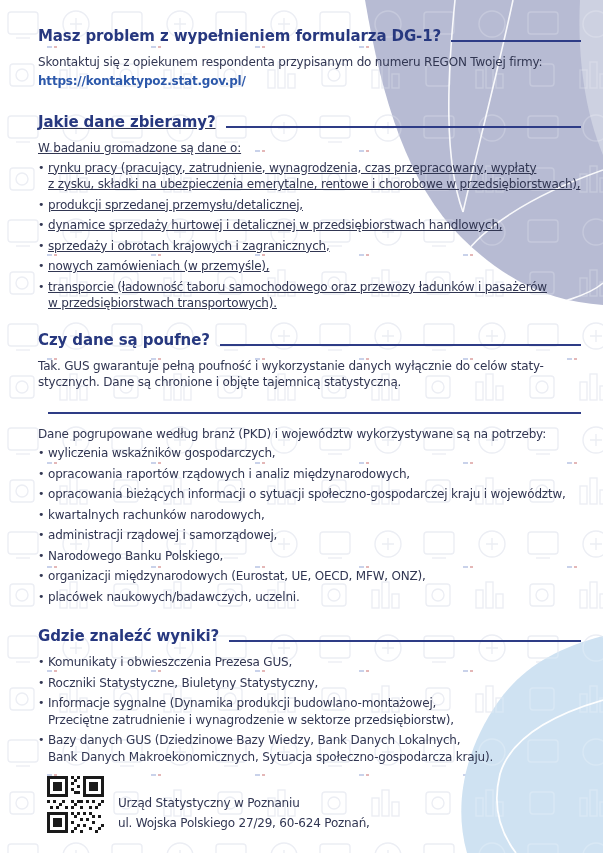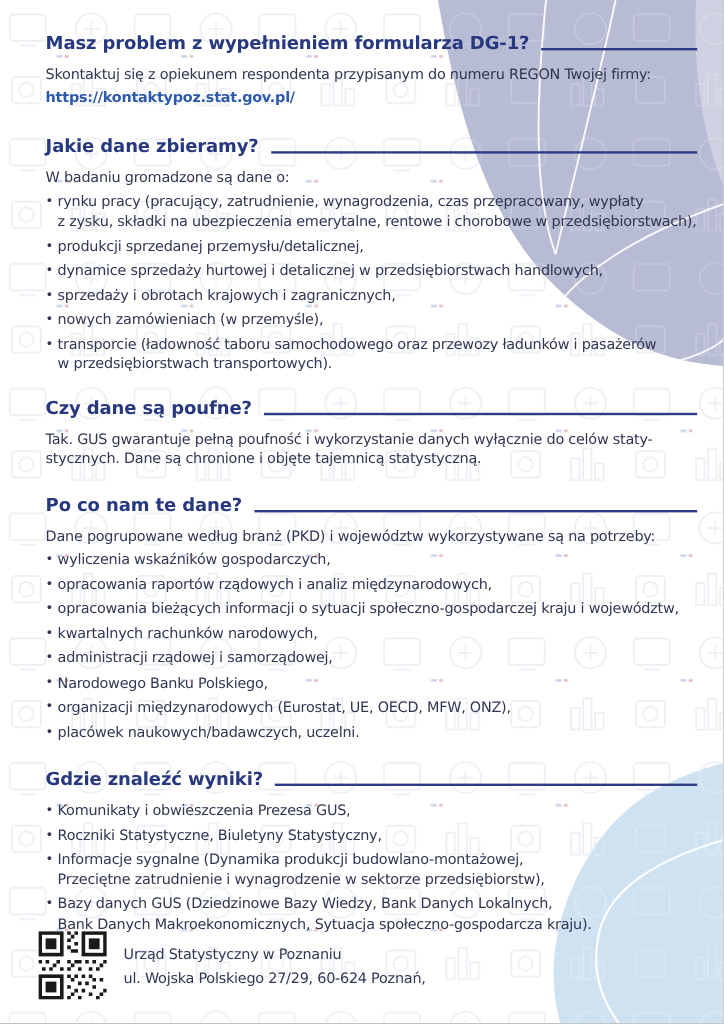--- a/index.html
+++ b/index.html
@@ -30,27 +30,27 @@
   .intro{margin:0 0 3px 0;}
   ul.blist{list-style:none;margin:0;padding:0;}
   ul.blist li{
     position:relative;padding-left:10px;margin-bottom:4px;
     white-space:pre-line;
   }
   ul.blist li::before{
     content:"•";position:absolute;left:0;top:0;
     font-size:11px;color:#313652;
   }
-  .footer{position:absolute;left:32px;top:776px;z-index:2;display:flex;align-items:center;}
+  .footer{position:absolute;left:47px;top:776px;z-index:2;display:flex;align-items:flex-end;}
   .qr{width:57px;height:57px;flex:0 0 auto;}
   .footer-text{margin-left:14px;font-size:12px;letter-spacing:-0.2px;line-height:20px;color:#313652;}
   .footer-text div{white-space:nowrap;}
   
   .sec-help{margin-bottom:24px;}
-  .sec-what{margin-bottom:19px;}
+  .sec-what{margin-bottom:19px;text-decoration:underline;}
   .sec-conf{margin-bottom:21px;}
   .sec-purpose{margin-bottom:22px;}
 </style>
 </head>
 <body>
 
 <div class="page">
 
   <svg class="bg" width="603" height="853" viewBox="0 0 603 853" aria-hidden="true">
     <defs>
@@ -141,21 +141,20 @@
       <div class="sec-head">
         <h2>Czy dane są poufne?</h2>
         <div class="sec-rule"></div>
       </div>
       <p class="para">Tak. GUS gwarantuje pełną poufność i wykorzystanie danych wyłącznie do celów staty-
 stycznych. Dane są chronione i objęte tajemnicą statystyczną.</p>
     </div>
 
     <div class="sec sec-purpose">
       <div class="sec-head">
-        <h2>Po co nam te dane?</h2>
         <div class="sec-rule"></div>
       </div>
       <p class="para intro">Dane pogrupowane według branż (PKD) i województw wykorzystywane są na potrzeby:</p>
       <ul class="blist">
         <li>wyliczenia wskaźników gospodarczych,</li>
         <li>opracowania raportów rządowych i analiz międzynarodowych,</li>
         <li>opracowania bieżących informacji o sytuacji społeczno-gospodarczej kraju i województw,</li>
         <li>kwartalnych rachunków narodowych,</li>
         <li>administracji rządowej i samorządowej,</li>
         <li>Narodowego Banku Polskiego,</li>

